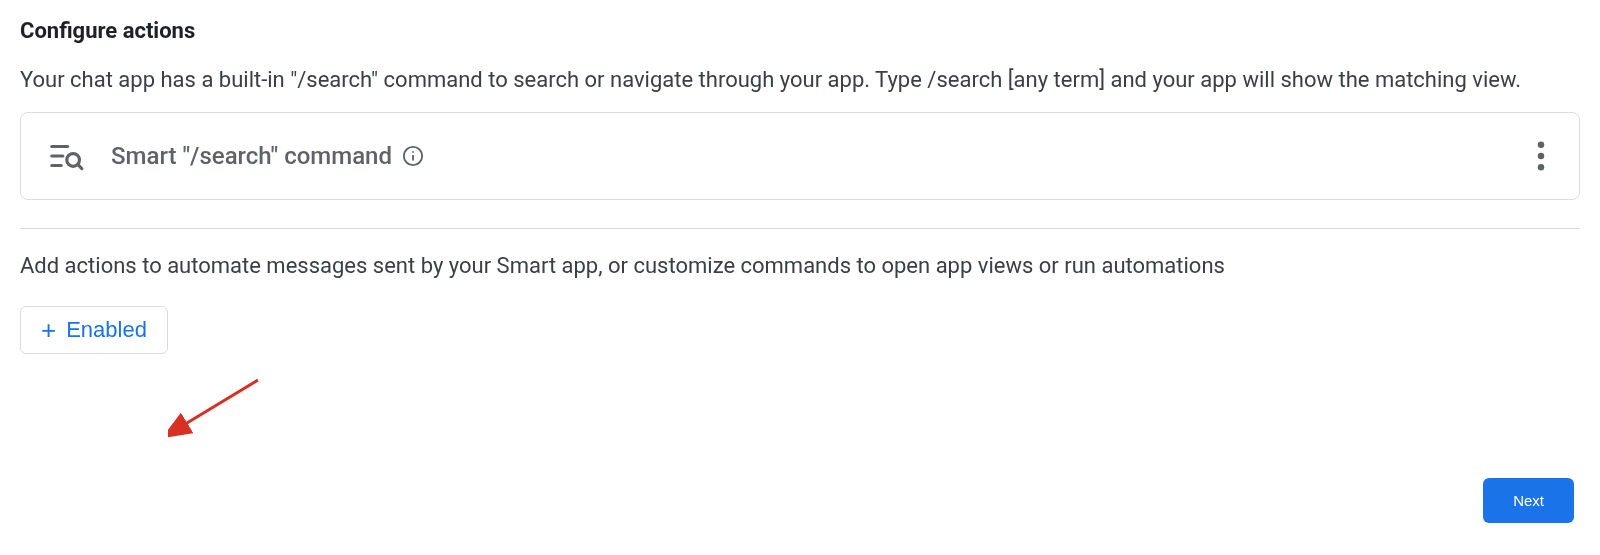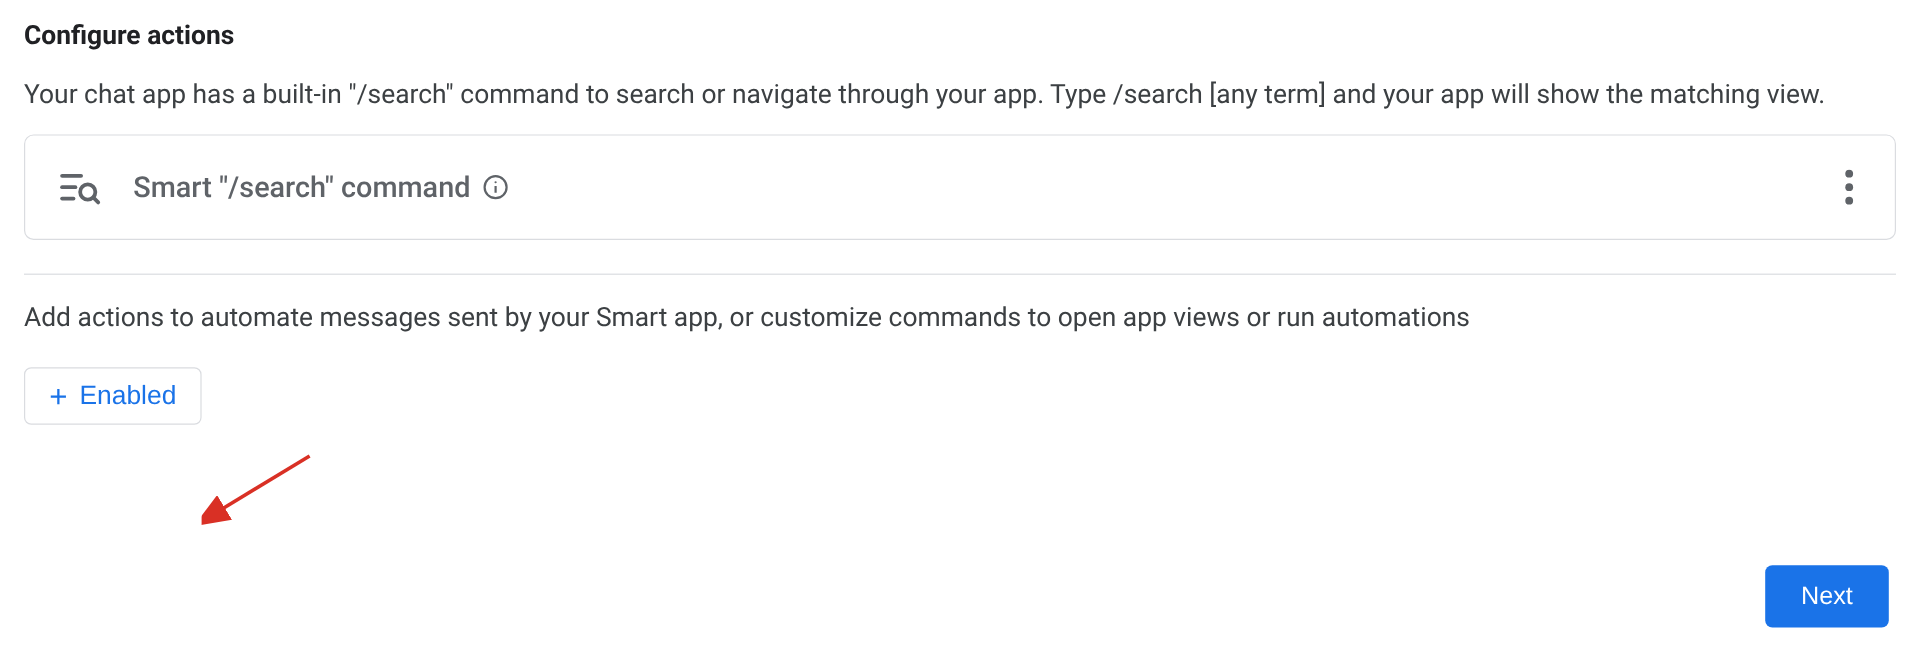--- a/index.html
+++ b/index.html
@@ -109,21 +109,21 @@
       line-height: 1;
     }
     .next-button {
       position: absolute;
       right: 26px;
       bottom: 32px;
       background: #1a73e8;
       color: #fff;
       border: none;
       border-radius: 6px;
-      font-size: 21px;
+      font-size: 15px;
       font-weight: 500;
       padding: 14px 30px;
       cursor: pointer;
     }
     .arrow-annotation {
       position: absolute;
       pointer-events: none;
     }
   </style>
 </head>

